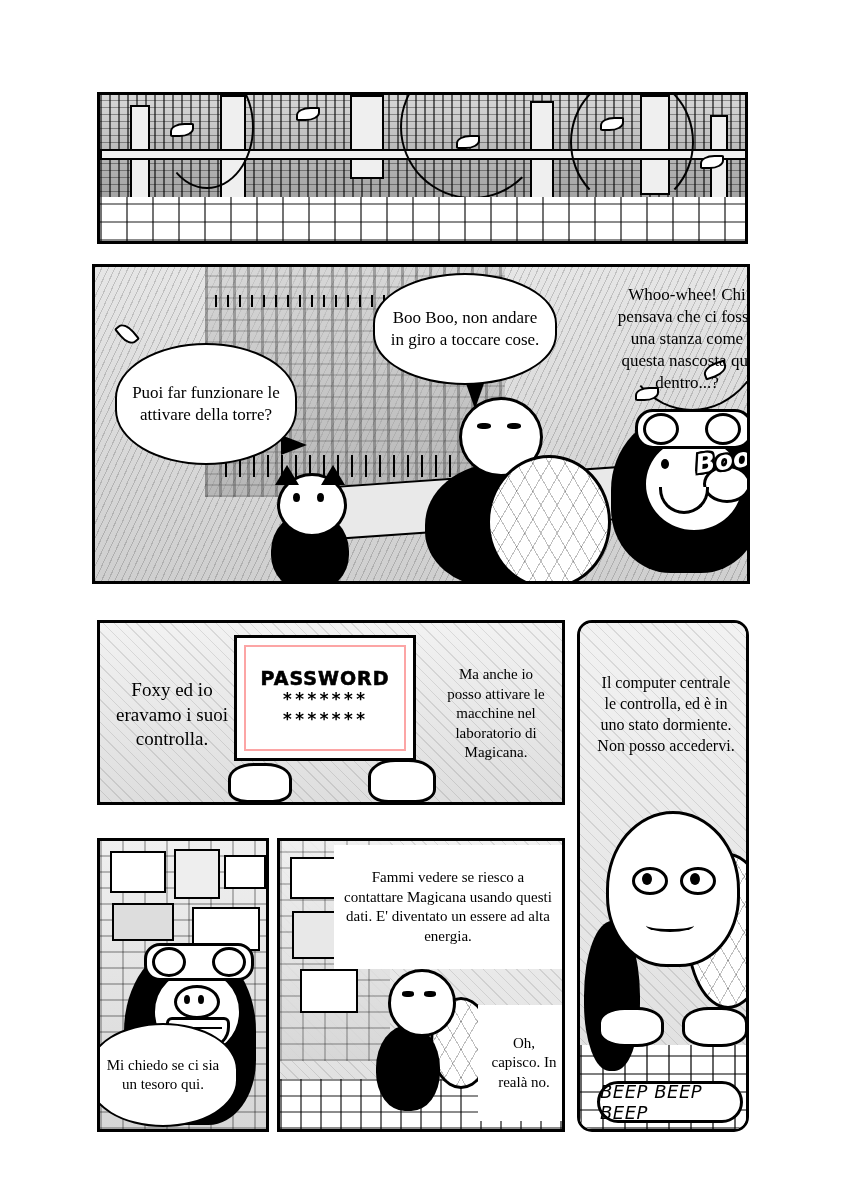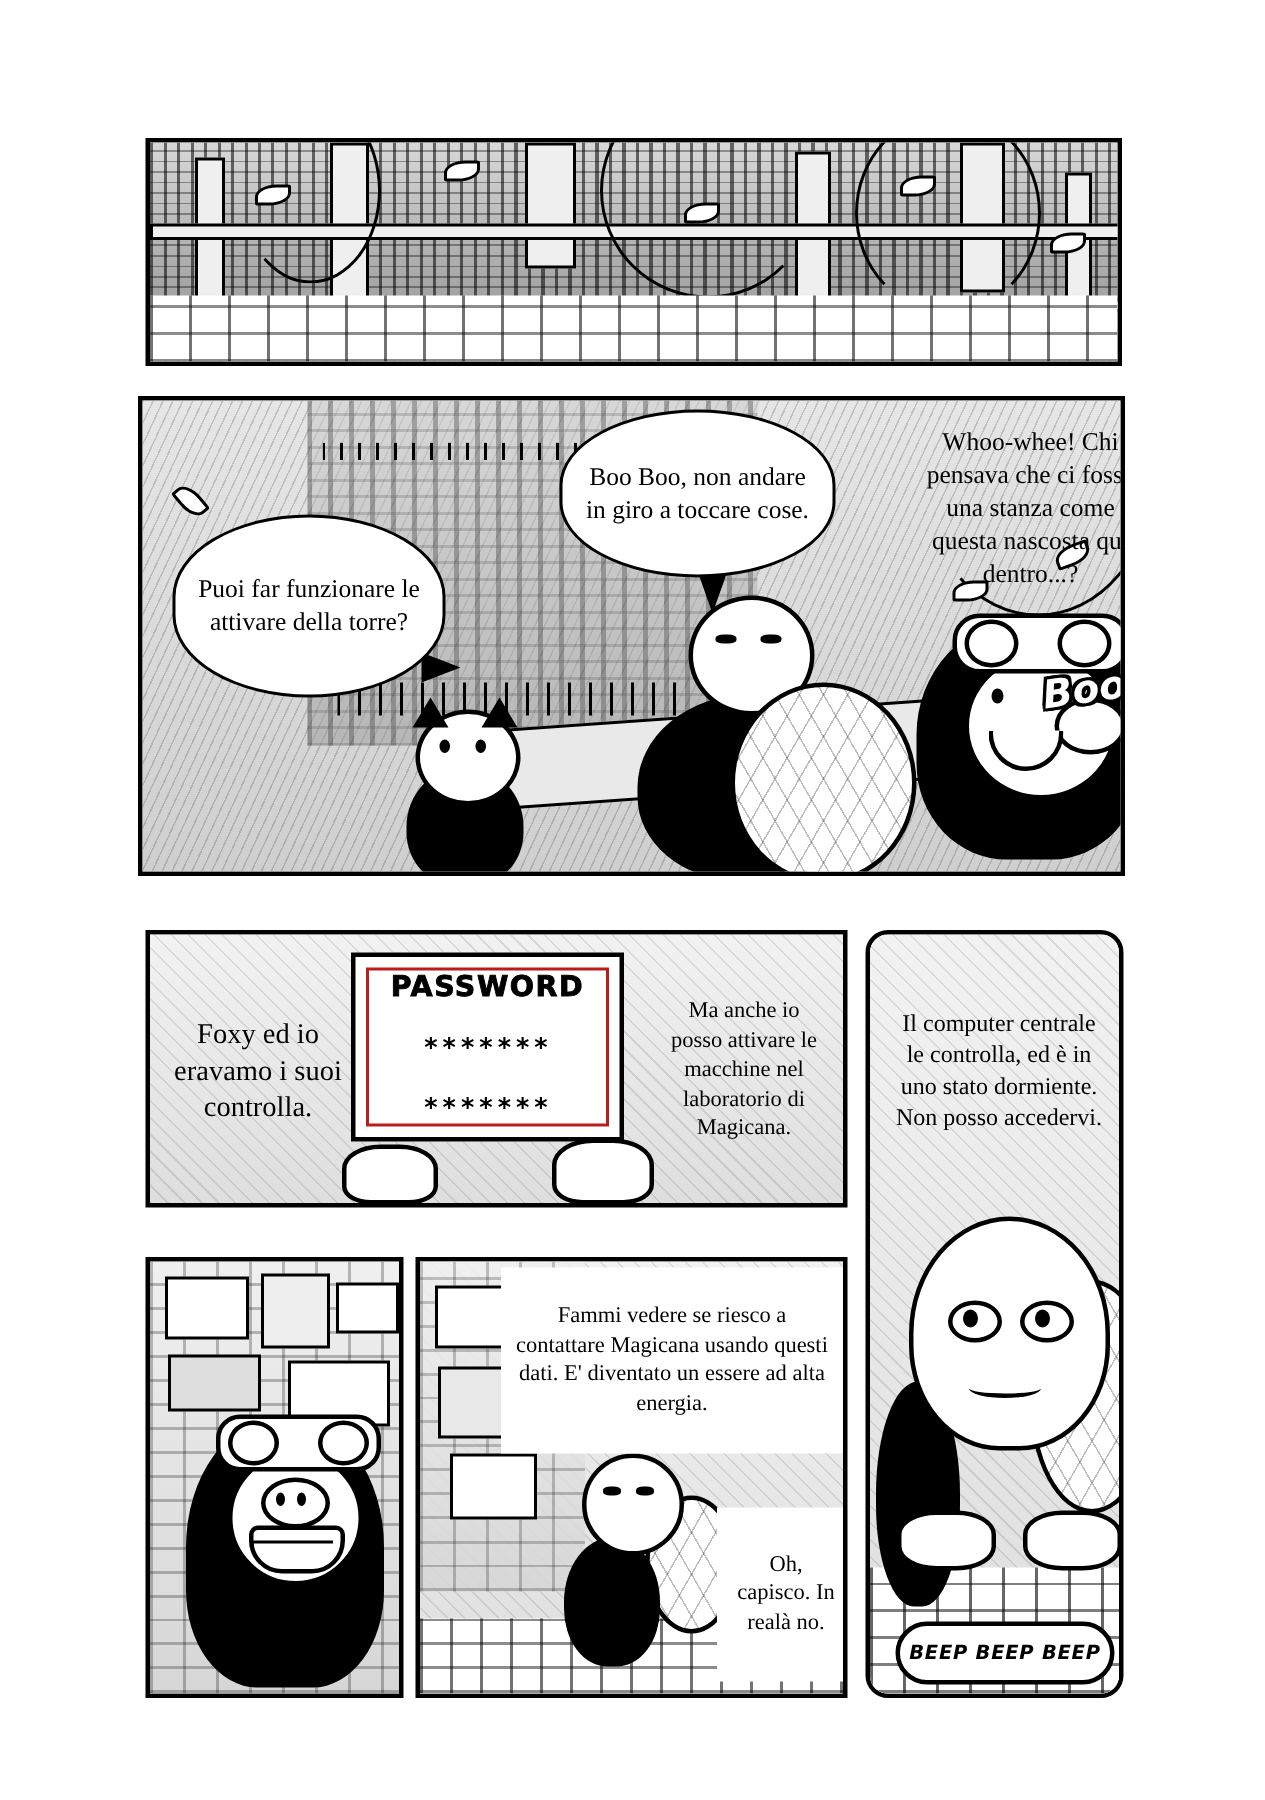--- a/index.html
+++ b/index.html
@@ -173,27 +173,27 @@
   
   .pw-screen {
     position: absolute;
     border: 3px solid #000;
     background: #fff;
     box-sizing: border-box;
   }
   .pw-inner {
     position: absolute;
     inset: 7px;
-    border: 2px solid #b91c1c;
+    border: 2px solid #fca5a5;
     box-sizing: border-box;
     display: flex;
     flex-direction: column;
     align-items: center;
     justify-content: center;
-    gap: 20px;
+    gap: 0;
   }
   .pw-title {
     font-family: "DejaVu Sans", sans-serif;
     font-weight: bold;
     font-size: 19px;
     letter-spacing: 1px;
     -webkit-text-stroke: 0.6px #000;
   }
   .pw-stars {
     font-family: "DejaVu Sans Mono", monospace;
@@ -217,23 +217,23 @@
     border: 3px solid #000;
     border-radius: 22px;
     background: #fff;
     display: flex;
     align-items: center;
     justify-content: center;
     z-index: 12;
   }
   .beep-text {
     font-family: "DejaVu Sans", sans-serif;
-    font-weight: bold;
+    font-weight: normal;
     font-style: italic;
-    font-size: 13px;
+    font-size: 18px;
     letter-spacing: 0.5px;
   }
 </style>
 </head>
 <body>
 
 <div class="page">
 
   <div class="panel" style="left:97px; top:92px; width:651px; height:152px;">
     <div class="art-dark"></div>
@@ -390,20 +390,23 @@
       <div style="position:absolute; left:22px; top:20px; width:104px; height:32px; border:3px solid #000; border-radius:16px; background:#fff;"></div>
       <div style="position:absolute; left:30px; top:24px; width:28px; height:24px; border:3px solid #000; border-radius:50%; background:#fff;"></div>
       <div style="position:absolute; left:90px; top:24px; width:28px; height:24px; border:3px solid #000; border-radius:50%; background:#fff;"></div>
       <div style="position:absolute; left:52px; top:62px; width:40px; height:28px; border:3px solid #000; border-radius:50%; background:#fff;"></div>
       <div style="position:absolute; left:62px; top:72px; width:6px; height:9px; background:#000; border-radius:50%;"></div>
       <div style="position:absolute; left:76px; top:72px; width:6px; height:9px; background:#000; border-radius:50%;"></div>
       <div style="position:absolute; left:44px; top:94px; width:58px; height:26px; border:3px solid #000; border-radius:6px 6px 22px 22px; background:#fff;"></div>
       <div style="position:absolute; left:46px; top:104px; width:54px; height:2px; background:#000;"></div>
     </div>
 
+    <div class="balloon" style="left:-12px; top:182px; width:150px; height:104px; font-size:15px;">
+      <span>Mi chiedo se ci sia un tesoro qui.</span>
+    </div>
   </div>
 
   <div class="panel" style="left:277px; top:838px; width:288px; height:294px;">
     <div class="art-light"></div>
     <div class="art-screenwall" style="left:0; top:0; width:110px; height:220px; opacity:.85;"></div>
     <div style="position:absolute; left:10px; top:16px; width:48px; height:38px; border:2px solid #000; background:#fff;"></div>
     <div style="position:absolute; left:12px; top:70px; width:60px; height:44px; border:2px solid #000; background:#e8e8e8;"></div>
     <div style="position:absolute; left:20px; top:128px; width:54px; height:40px; border:2px solid #000; background:#fff;"></div>
 
     <div class="char" style="left:96px; top:128px; width:110px; height:140px;">

